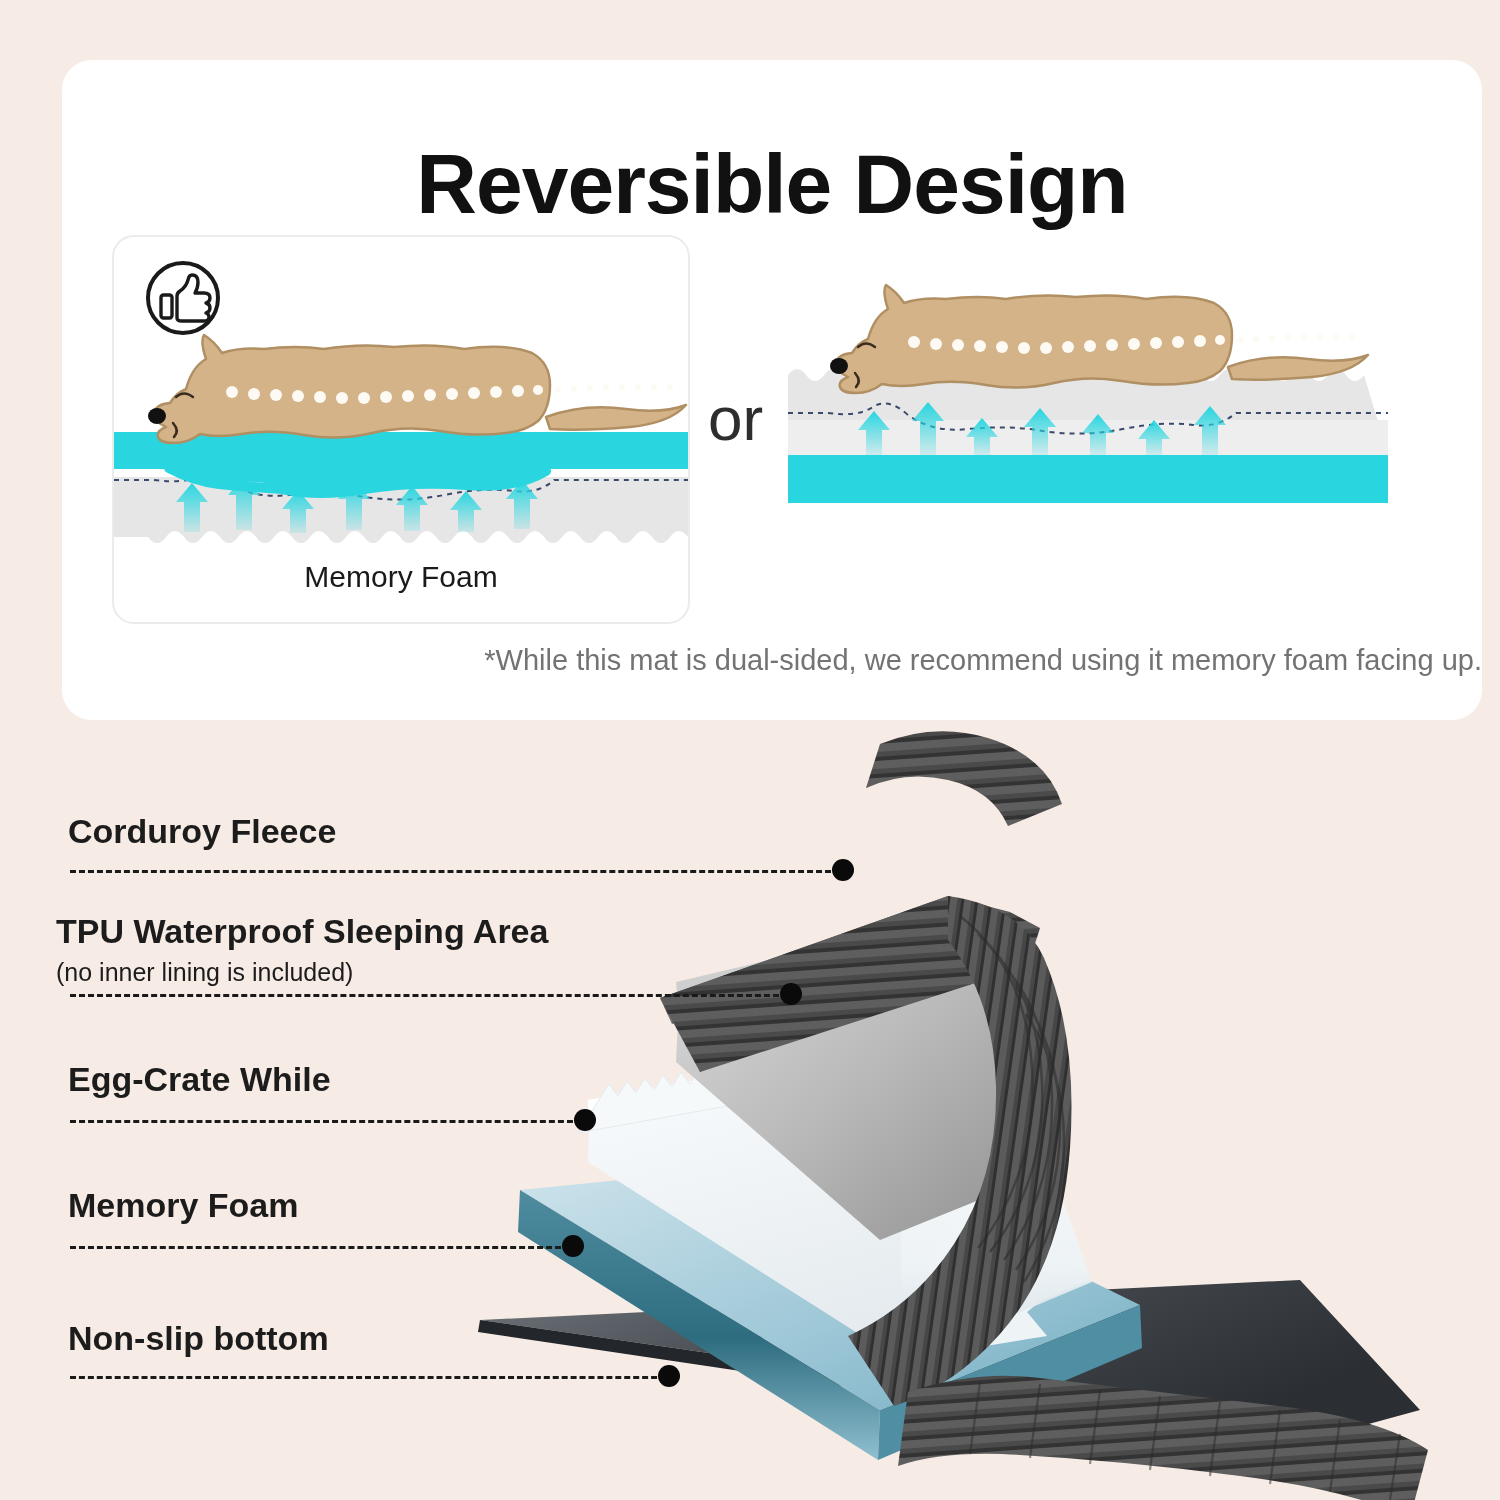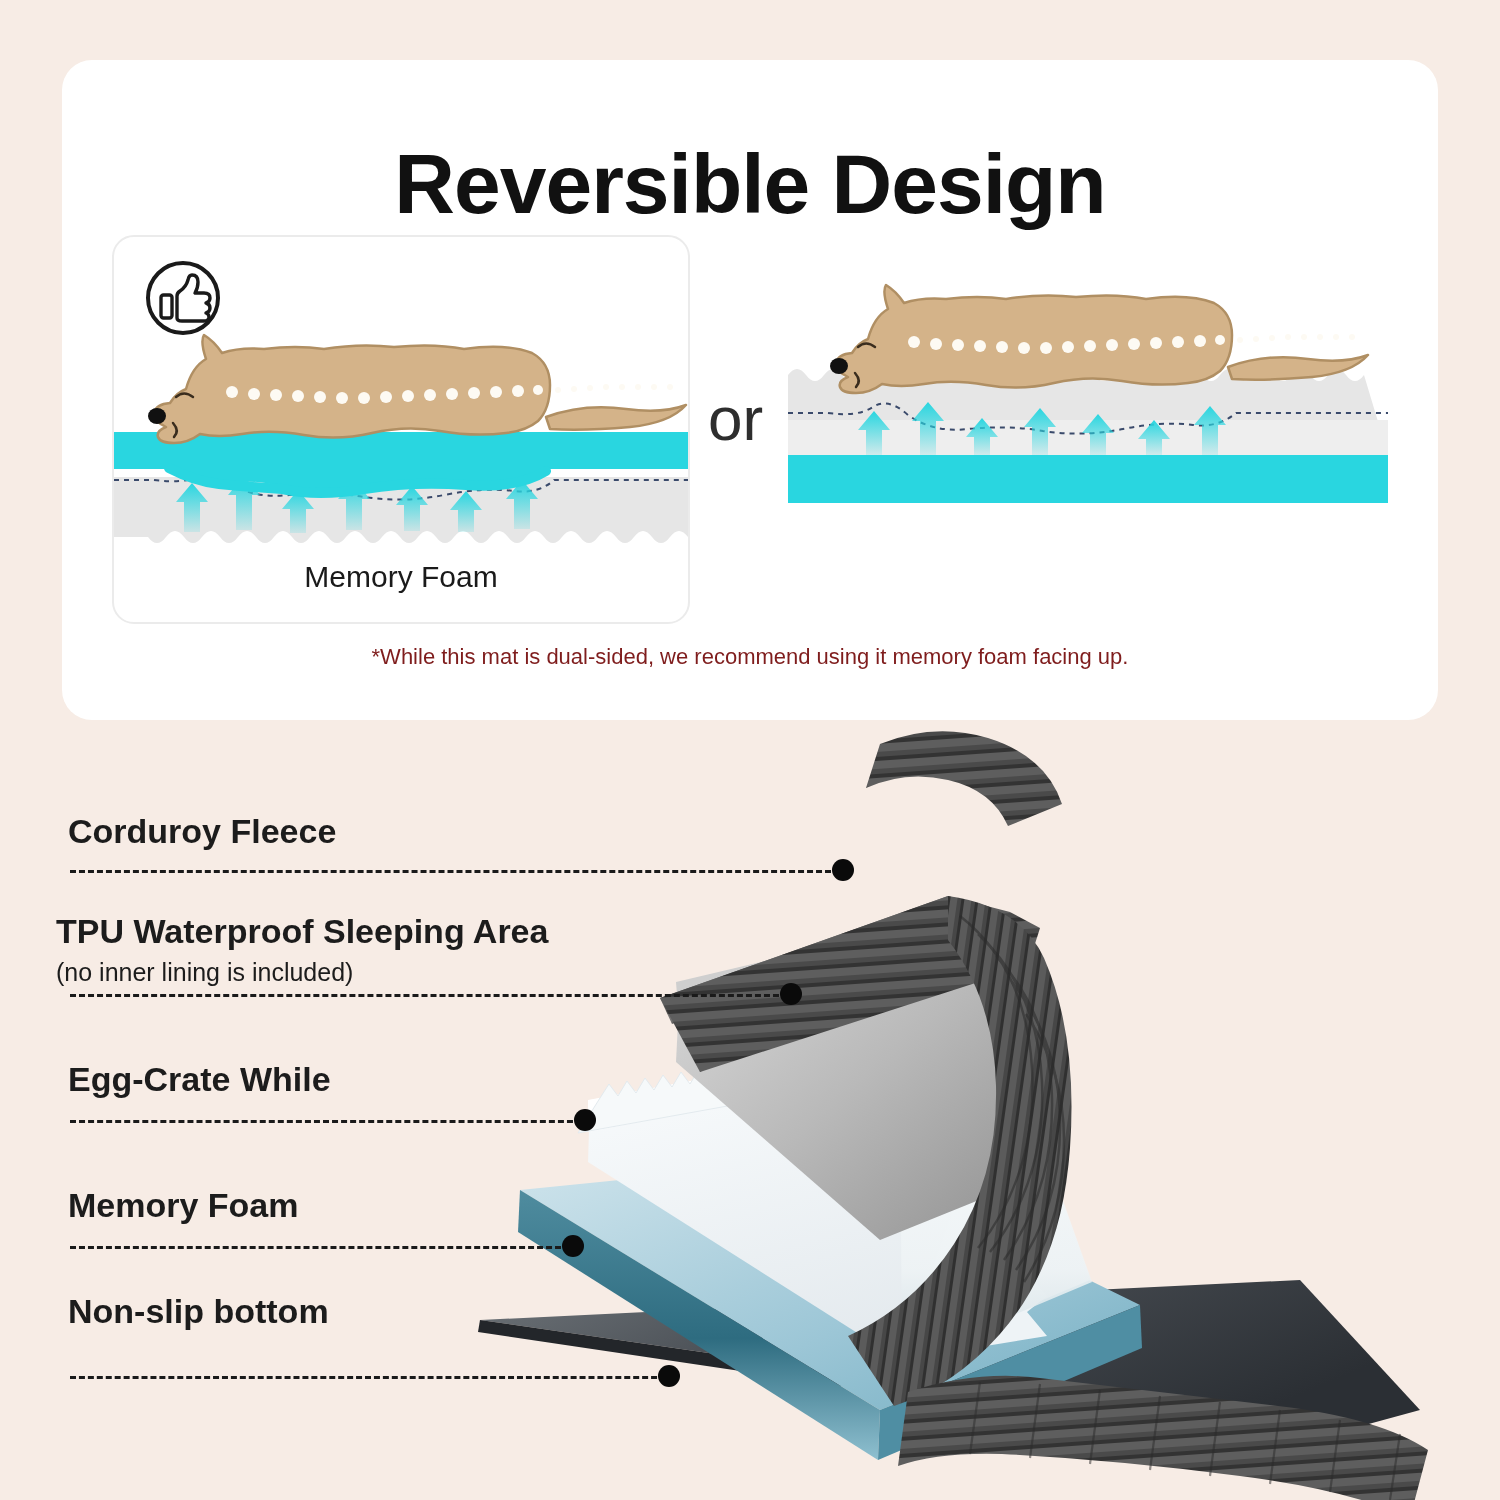--- a/index.html
+++ b/index.html
@@ -17,20 +17,21 @@
 
   
   .top-card {
     position: absolute;
     left: 62px;
     top: 60px;
     width: 1376px;
     height: 660px;
     background: #ffffff;
     border-radius: 30px;
+    padding-left: 44px;
   }
 
   .title {
     position: absolute;
     left: 0;
     top: 82px;
     width: 100%;
     text-align: center;
     font-size: 84px;
     font-weight: 700;
@@ -104,23 +105,23 @@
     top: 0;
     width: 100%;
     height: 100%;
   }
 
   .footnote {
     position: absolute;
     left: 0;
     top: 584px;
     width: 100%;
-    text-align: center;
-    font-size: 22px;
-    color: #7f1d1d;
+    text-align: right;
+    font-size: 29px;
+    color: #737373;
   }
 
   
   .bottom {
     position: absolute;
     left: 0;
     top: 720px;
     width: 1500px;
     height: 780px;
   }
@@ -500,18 +501,18 @@
   </div>
   <div class="leader" style="left:70px; top:400px; width:512px;"></div>
   <div class="leader-dot" style="left:574px; top:389px;"></div>
 
   <div class="callout" style="left:68px; top:466px;">
     <div class="callout-label">Memory Foam</div>
   </div>
   <div class="leader" style="left:70px; top:526px; width:500px;"></div>
   <div class="leader-dot" style="left:562px; top:515px;"></div>
 
-  <div class="callout" style="left:68px; top:572px;text-align:center;">
+  <div class="callout" style="left:68px; top:599px;text-align:center;">
     <div class="callout-label">Non-slip bottom</div>
   </div>
   <div class="leader" style="left:70px; top:656px; width:596px;"></div>
   <div class="leader-dot" style="left:658px; top:645px;"></div>
 </div>
 
 </body></html>

